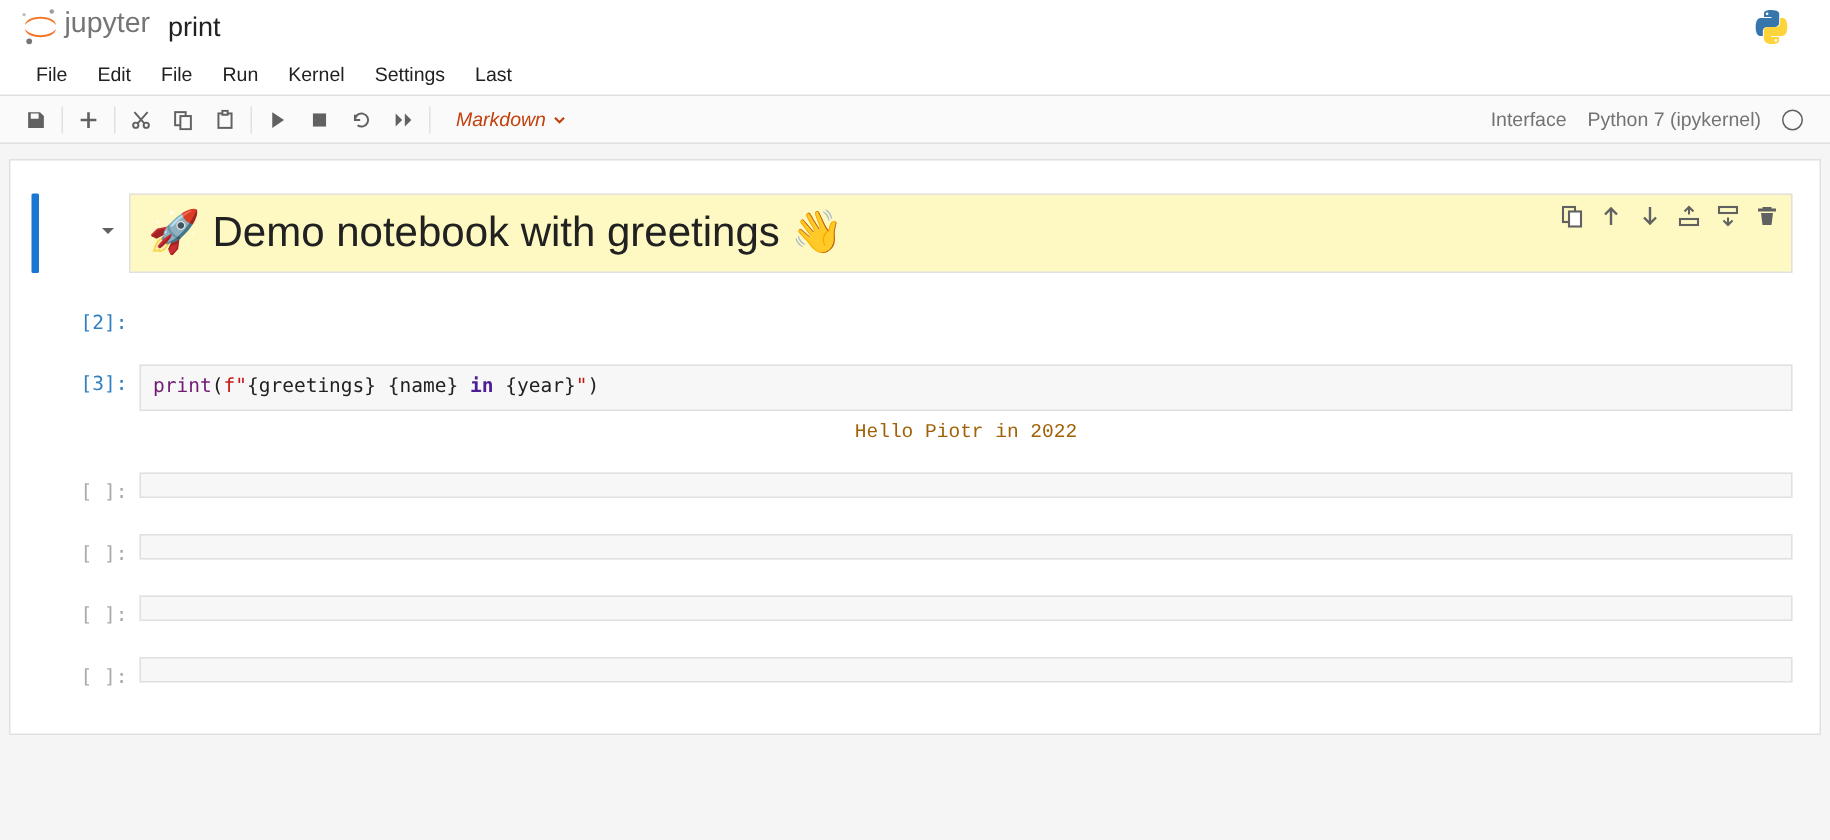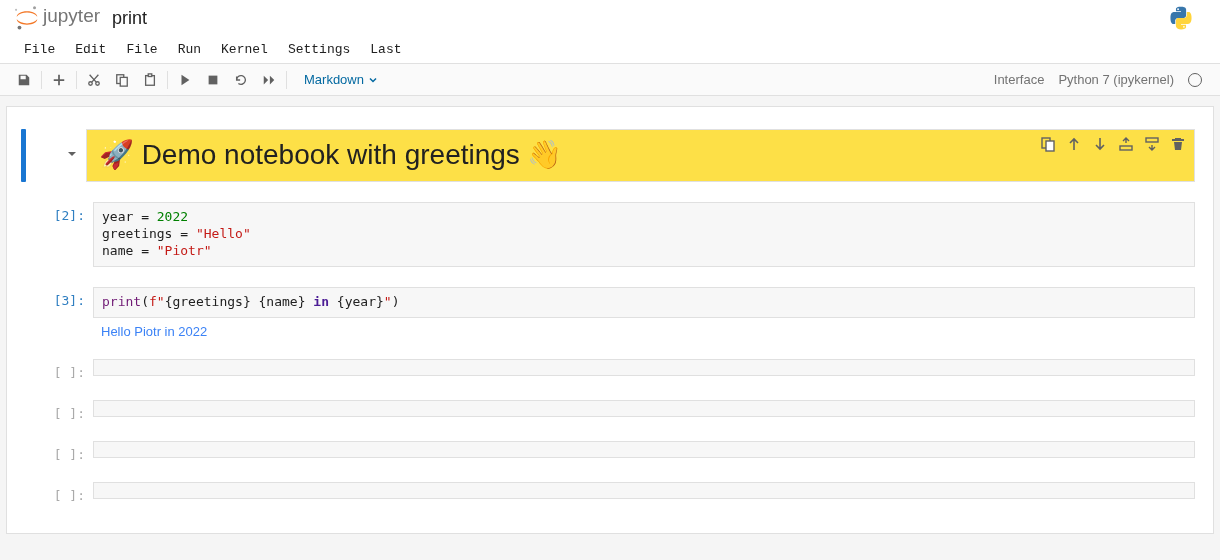--- a/index.html
+++ b/index.html
@@ -10,49 +10,49 @@
     .jupyter-logo-wrap { display: flex; align-items: flex-start; gap: 3px; margin-right: 12px; }
     .jupyter-icon { width: 26px; height: 26px; }
     .jupyter-text { font-size: 19px; color: #757575; font-weight: 400; }
     .nb-title { font-size: 18px; color: #212121; margin-right: 6px; }
     .checkpoint { font-size: 14px; color: #757575; }
     .header-spacer { flex: 1; }
     .lang-icon { width: 26px; height: 26px; margin-right: 12px; }
     
     
     .menu-bar { display: flex; align-items: center; padding: 0 14px; height: 28px; border-bottom: 1px solid #e0e0e0; }
-    .menu-item { padding: 4px 10px; font-size: 13px; color: #212121; cursor: pointer; font-family: Liberation Mono, monospace; }
+    .menu-item { padding: 4px 10px; font-size: 13px; color: #212121; cursor: pointer; }
     
     
     .toolbar { display: flex; align-items: center; padding: 4px 10px; height: 32px; background: #fafafa; border-bottom: 1px solid #e0e0e0; gap: 0; }
     .tb-btn { width: 28px; height: 24px; display: flex; align-items: center; justify-content: center; cursor: pointer; color: #616161; }
     .tb-btn svg { width: 14px; height: 14px; }
     .tb-sep { width: 1px; height: 18px; background: #e0e0e0; margin: 0 3px; }
-    .cell-type { display: flex; align-items: center; gap: 4px; padding: 2px 8px; font-size: 13px; color: #0369a1; cursor: pointer; margin-left: 6px; }
+    .cell-type { display: flex; align-items: center; gap: 4px; padding: 2px 8px; font-size: 13px; color: #c2410c; cursor: pointer; margin-left: 6px; font-style: italic; }
     .toolbar-spacer { flex: 1; }
     .tb-status { font-size: 13px; color: #737373; margin-right: 14px; }
     .kernel-indicator { width: 14px; height: 14px; border: 1.5px solid #616161; border-radius: 50%; margin-right: 8px; }
     
     
     .nb-container { background: #f5f5f5; padding: 10px 6px; min-height: 464px; }
     .nb-inner { background: #fff; border: 1px solid #e0e0e0; padding: 18px 0 14px 0; }
     
     
     .cell { display: flex; padding: 4px 8px 4px 14px; margin-bottom: 12px; }
     .cell-prompt-col { width: 72px; flex-shrink: 0; text-align: right; padding-right: 8px; font-family: "Menlo", "Consolas", monospace; font-size: 13px; color: #307fc1; padding-top: 6px; }
     .cell-body { flex: 1; margin-right: 10px; }
     .cell-input { background: #f7f7f7; border: 1px solid #e0e0e0; padding: 6px 8px; font-family: "Menlo", "Consolas", monospace; font-size: 13px; line-height: 1.3; white-space: pre; color: #212121; }
-    .cell-output-text { padding: 6px 8px 0 8px; font-family: Liberation Sans, sans-serif; font-size: 13px; color: #3b82f6; }
+    .cell-output-text { padding: 6px 8px 0 8px; font-family: Liberation Mono, monospace; font-size: 13px; color: #a16207; text-align: center; }
     
     
     .cell.active { padding-left: 14px; }
     .active-bar { width: 5px; background: #1976d2; flex-shrink: 0; margin-right: 2px; border-radius: 1px; }
     .cell.active .cell-prompt-col { width: 58px; display: flex; align-items: center; justify-content: flex-end; gap: 2px; padding-top: 0; }
     .collapse-caret { color: #616161; cursor: pointer; }
-    .md-input-wrap { background: #fde047; border: 1px solid #e0e0e0; padding: 8px 12px 10px 12px; position: relative; }
+    .md-input-wrap { background: #fef9c3; border: 1px solid #e0e0e0; padding: 8px 12px 10px 12px; position: relative; }
     .md-toolbar { position: absolute; top: 6px; right: 8px; display: flex; gap: 10px; }
     .md-tb-icon { width: 16px; height: 16px; color: #616161; cursor: pointer; }
     .md-heading { font-size: 28px; color: #212121; font-weight: 400; }
     
     
     .cell.empty .cell-prompt-col { color: #aaa; }
     .cell.empty .cell-input { min-height: 17px; padding: 3px 8px; }
     
     
     .tk-num { color: #008000; }
@@ -197,25 +197,20 @@
                 <path d="M5 2h6v1h3v2H2V3h3V2zm-1 4h8l-1 8H5L4 6z"></path>
               </svg>
           </div>
           <div class="md-heading">🚀 Demo notebook with greetings 👋</div>
         </div>
       </div>
     </div>
 
     <div class="cell">
       <div class="cell-prompt-col">[2]:</div>
-      <div class="cell-body">
-        <div class="cell-input">year = <span class="tk-num">2022</span>
-greetings = <span class="tk-str">"Hello"</span>
-name = <span class="tk-str">"Piotr"</span></div>
-      </div>
     </div>
 
     <div class="cell">
       <div class="cell-prompt-col">[3]:</div>
       <div class="cell-body">
         <div class="cell-input"><span class="tk-builtin">print</span>(<span class="tk-fstr">f"</span>{greetings} {name} <span class="tk-kw">in</span> {year}<span class="tk-fstr">"</span>)</div>
         <div class="cell-output-text">Hello Piotr in 2022</div>
       </div>
     </div>
 

